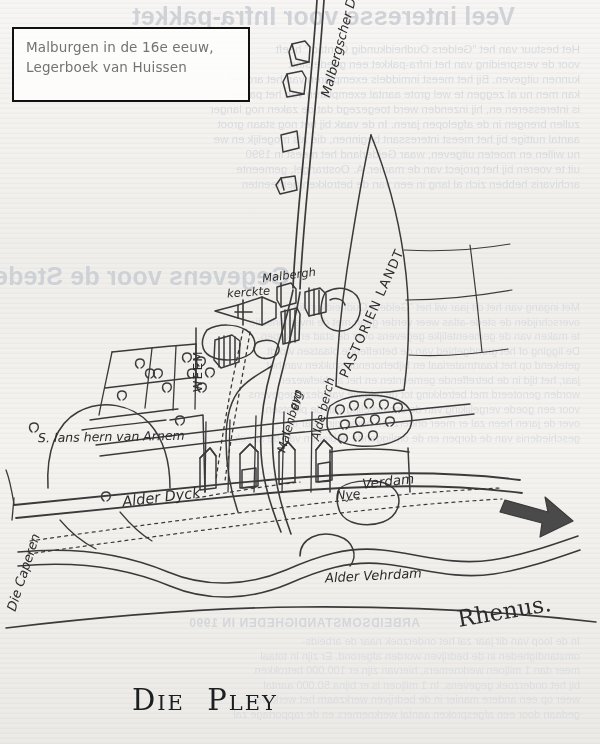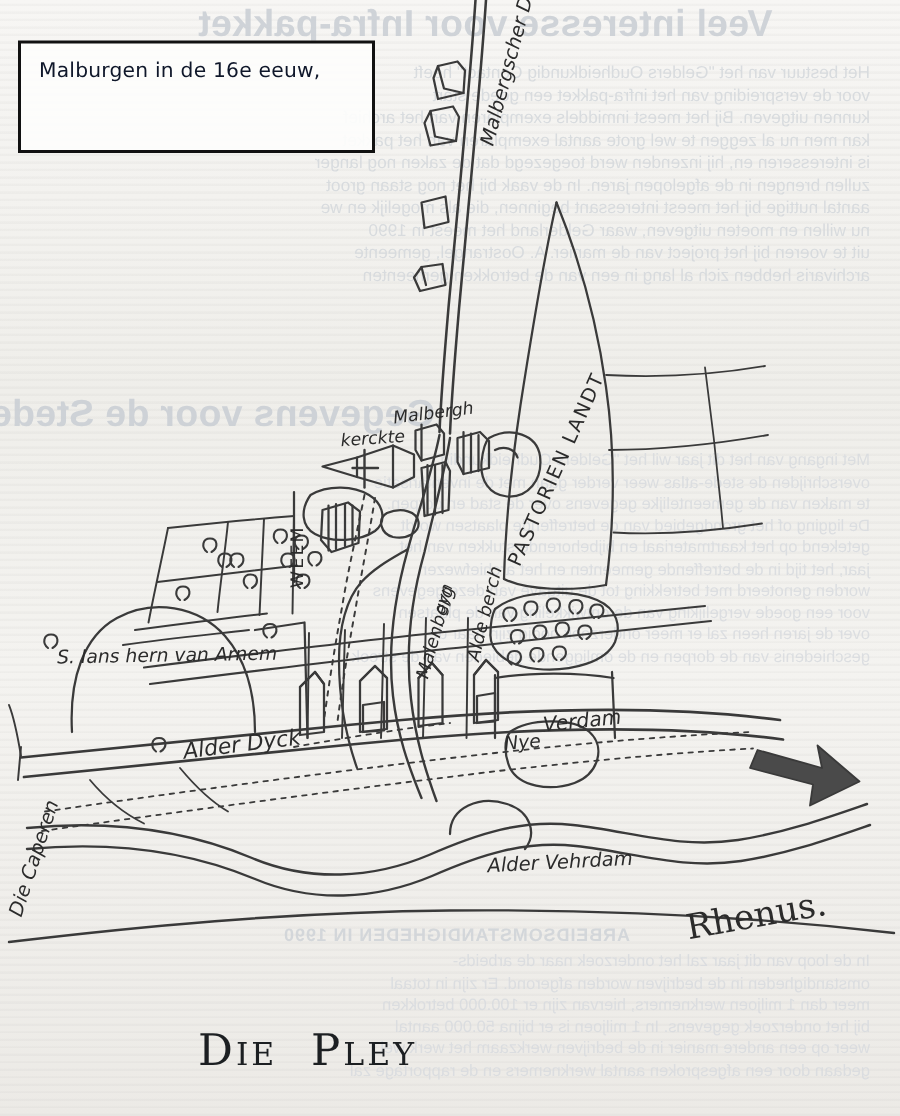--- a/index.html
+++ b/index.html
@@ -29,21 +29,21 @@
 
   #mapsvg{position:absolute;left:0;top:0;}
 
   
   #caption{
     position:absolute;left:12px;top:27px;width:238px;height:75px;
     border:2px solid #111;background:rgba(253,253,252,.92);
     box-sizing:border-box;padding:8px 10px 0 12px;
   }
   #caption .line{
-    font-family:"DejaVu Sans",sans-serif;font-size:13.5px;color:#0f172a;
+    font-family:"DejaVu Sans",sans-serif;font-size:13.5px;color:#737373;
     line-height:20px;letter-spacing:.15px;white-space:nowrap;
   }
 
   
   .lbl{
     position:absolute;color:#2b2b2b;white-space:nowrap;
     font-family:"DejaVu Serif",serif;pointer-events:none;user-select:none;
   }
   .hand{font-family:"DejaVu Sans",sans-serif;font-style:italic;}
   .caps{font-family:"DejaVu Sans",sans-serif;letter-spacing:1.2px;}
@@ -364,14 +364,15 @@
   <div class="lbl hand" style="left:325px;top:568px;font-size:13px;transform:rotate(-3deg);">Alder Vehrdam</div>
 
   <div class="lbl" style="left:457px;top:598px;font-size:23px;transform:rotate(-10deg);font-family:'DejaVu Serif',serif;">Rhenus.</div>
 
   <div id="titleBottom">
     <span>D</span><span class="sm">IE</span>&nbsp;&nbsp;<span>P</span><span class="sm">LEY</span>
   </div>
 
   <div id="caption">
     <div class="line">Malburgen in de 16e eeuw,</div>
+    <div class="line">Legerboek van Huissen</div>
   </div>
 </div>
 
 </body></html>

